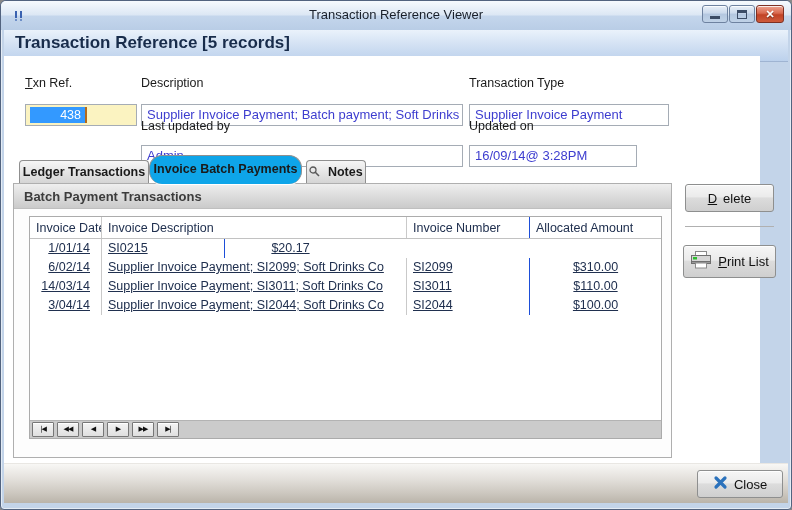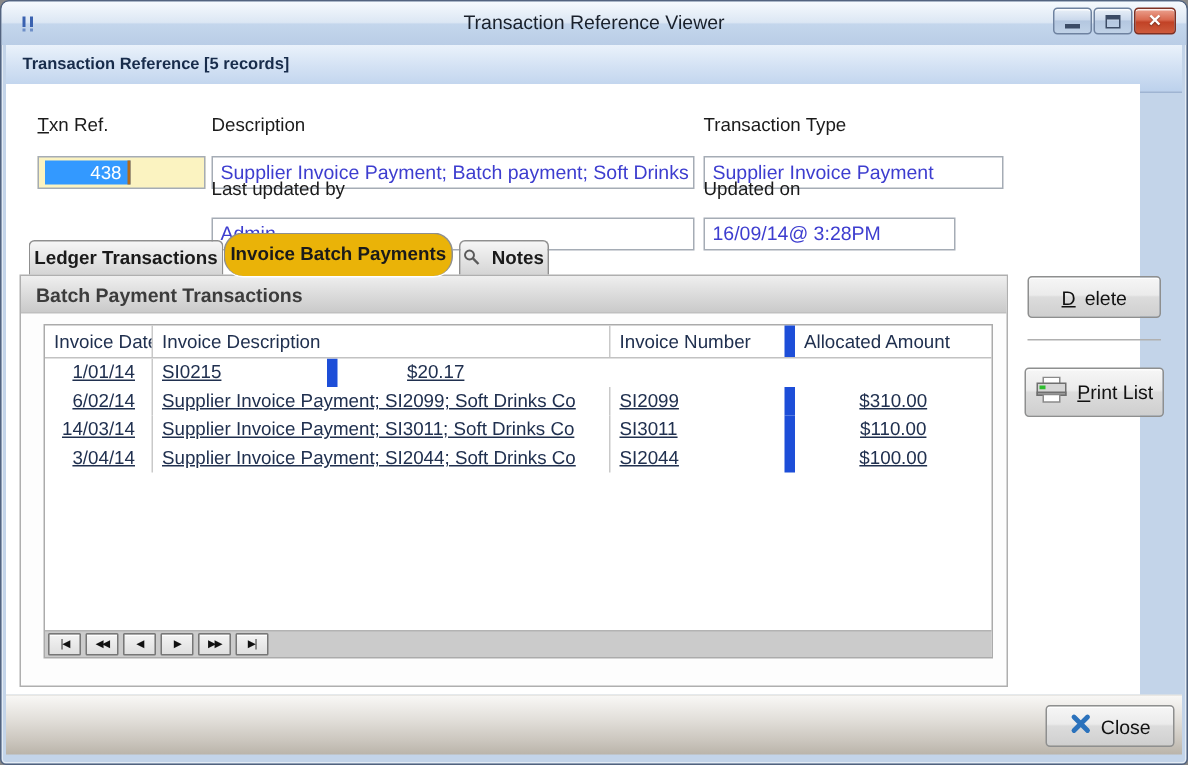--- a/index.html
+++ b/index.html
@@ -40,21 +40,21 @@
   .glyph-min{ width:10px; height:3px; background:#3C4C66; margin-top:6px; }
   .glyph-max{ width:10px; height:9px; border:1px solid #3C4C66; border-top-width:3px; background:transparent; }
   .glyph-close{ color:#fff; font-size:11px; font-weight:bold; text-shadow:0 1px 1px rgba(0,0,0,.45); line-height:1; }
 
   
   .headerbar{
     position:absolute; top:29px; left:3px; right:3px; height:32px;
     background:linear-gradient(#EAF2FB, #D4E2F4 45%, #BCD1EC);
     border-bottom:1px solid #9FB4D2;
     line-height:26px; padding-left:11px;
-    font-size:11px; font-weight:bold; color:#182C4B;
+    font-size:17px; font-weight:bold; color:#182C4B;
   }
 
   
   .content{
     position:absolute; top:55px; left:3px; width:756px; height:407px;
     background:#FFFFFF;
   }
 
   .lbl{ position:absolute; font-size:12.5px; color:#1B1B1B; white-space:nowrap; }
   .field{
@@ -73,21 +73,21 @@
 
   
   .tab{
     position:absolute; height:24px; line-height:22px; text-align:center;
     font-size:12.5px; font-weight:bold; color:#1A1A1A;
     border:1px solid #8F8F8F; border-bottom:none; border-radius:4px 4px 0 0;
     background:linear-gradient(#F6F6F6, #E3E3E3 55%, #D3D3D3);
     z-index:1;
   }
   .tab.active{
-    height:29px; line-height:26px; background:#eab308; z-index:3;
+    height:29px; line-height:26px; background:#0ea5e9; z-index:3;
     box-shadow:0 1px 0 #fff;
     border-radius:13px;
   }
   .tab .mag{ vertical-align:-1px; margin-right:4px; }
 
   
   .groupbox{
     position:absolute; left:9px; top:127px; width:659px; height:275px;
     border:1px solid #AFAFAF; background:#FDFDFD; z-index:2;
   }
@@ -105,21 +105,21 @@
     display:flex; flex-direction:column;
     font-size:12.5px; color:#20304F;
   }
   .thead{ display:flex; height:22px; line-height:22px; border-bottom:1px solid #C2C2C2; }
   .thead .tcell{ font-size:12.5px; color:#20304F; }
   .tbody{ flex:1; overflow:hidden; }
   .trow{ display:flex; height:19px; line-height:19px;text-decoration:underline; }
   .tcell{ padding:0 6px; white-space:nowrap; overflow:hidden; }
   .c0{ width:72px;  border-right:1px solid #C9C9C9; }
   .c1{ width:305px; border-right:1px solid #C9C9C9; }
-  .c2{ width:123px; border-right:7px solid #1d4ed8; }
+  .c2{ width:123px; border-right:1px solid #1d4ed8; }
   .c3{ width:131px; }
   .trow .c0{ text-align:right; padding-right:11px; }
   .trow .c3{ text-align:center; }
   .thead .c0, .thead .c1, .thead .c2, .thead .c3{ text-align:left; }
 
   .navstrip{
     height:18px; background:#CBCBCB; border-top:1px solid #B3B3B3;
     display:flex; align-items:center; padding-left:2px; gap:3px;
   }
   .nav-btn{

